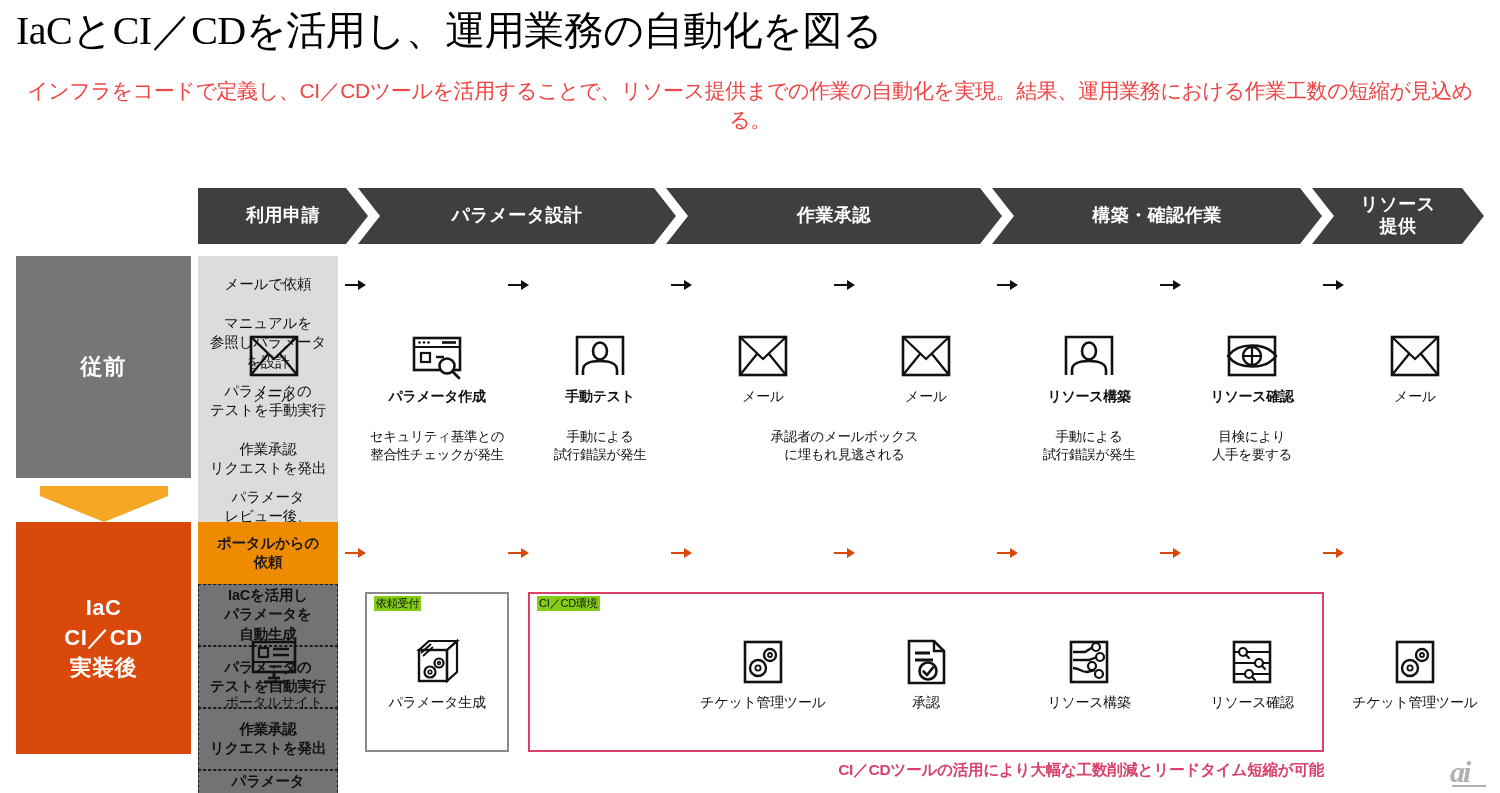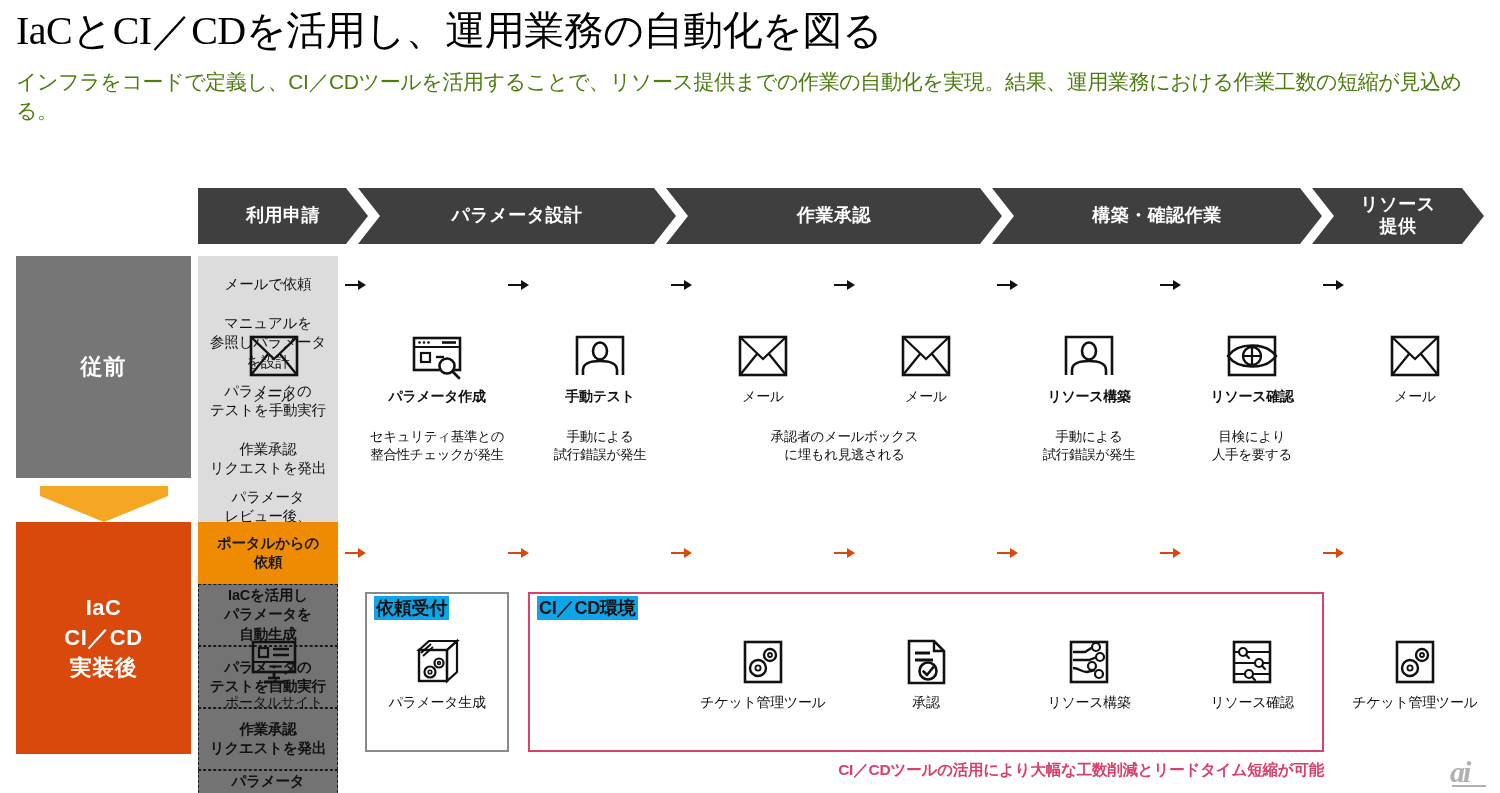--- a/index.html
+++ b/index.html
@@ -13,24 +13,25 @@
   }
 
   
   .hdr { padding: 8px 16px 0 16px; }
   .title {
     font-family: "Liberation Serif", "DejaVu Serif", serif;
     font-size: 40px; font-weight: 400; line-height: 1.15;
     letter-spacing: -0.5px; color: #000;
   }
   .subtitle {
-    margin-top: 14px;
+    margin-top: 23px;
     font-size: 21px; line-height: 1.38; font-weight: 400;
-    color: #4d7c0f; letter-spacing: -0.4px;
+    color: #ef4444; letter-spacing: -0.4px;
     max-width: 1470px;
+    text-align: center;
   }
 
   
   .diagram { position: absolute; left: 0; top: 178px; width: 1500px; height: 600px; }
 
   
   .rail-old {
     position: absolute; left: 16px; top: 78px; width: 175px; height: 222px;
     background: #767676; color: #fff;
     display: flex; align-items: center; justify-content: center;
@@ -92,22 +93,22 @@
   .inote {
     position: absolute; text-align: center; font-size: 13.5px; line-height: 1.34;
     color: #111; letter-spacing: -0.3px;
   }
 
   
   .grp { position: absolute; background: transparent; }
   .grp-gray { border: 2px solid #8a8a8a; }
   .grp-pink { border: 2px solid #d9406a; }
   .grp-label {
-    position: absolute; font-size: 18px; font-weight: 700; color: #111;
-    letter-spacing: -0.2px; background: #0ea5e9; padding: 0 2px;
+    position: absolute; font-size: 11px; font-weight: 400; color: #111;
+    letter-spacing: -0.2px; background: #84cc16; padding: 0 2px;
   }
   .bottomnote {
     position: absolute; text-align: right; font-size: 15.5px; font-weight: 700;
     color: #d9406a; letter-spacing: -0.2px; white-space: nowrap;
   }
   .logo {
     position: absolute; right: 14px; bottom: 6px;
     font-family: "Liberation Serif", "DejaVu Serif", serif;
     font-size: 30px; font-style: italic; color: #b0b0b0; font-weight: 700;
     letter-spacing: -2px;

